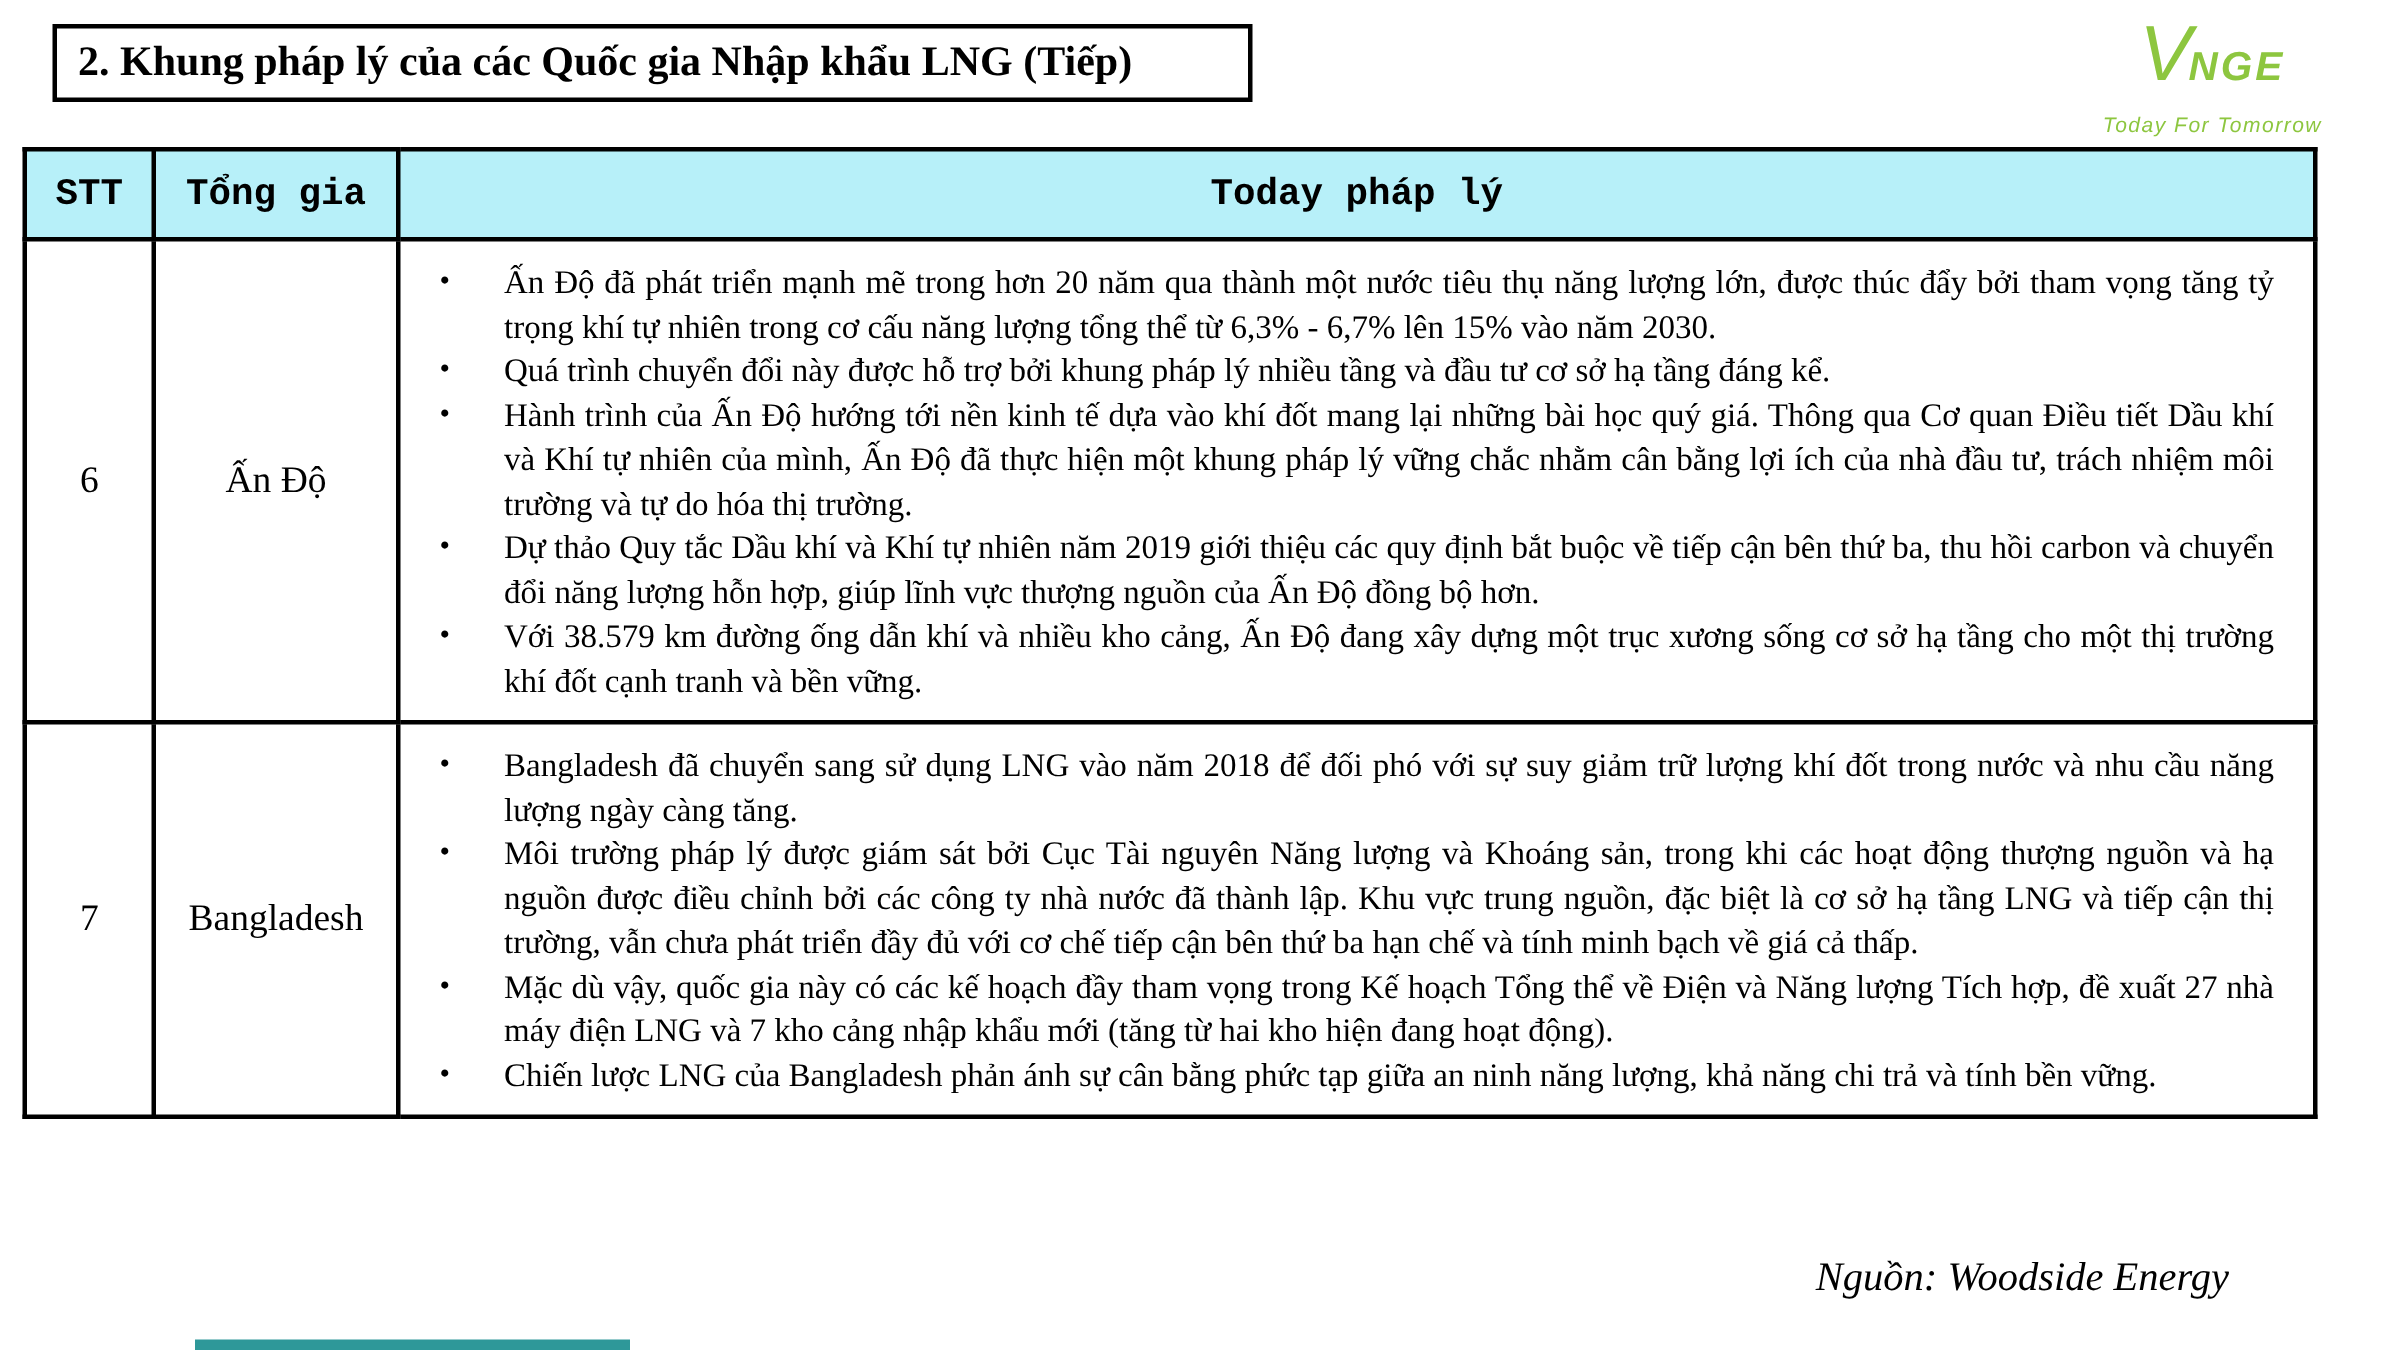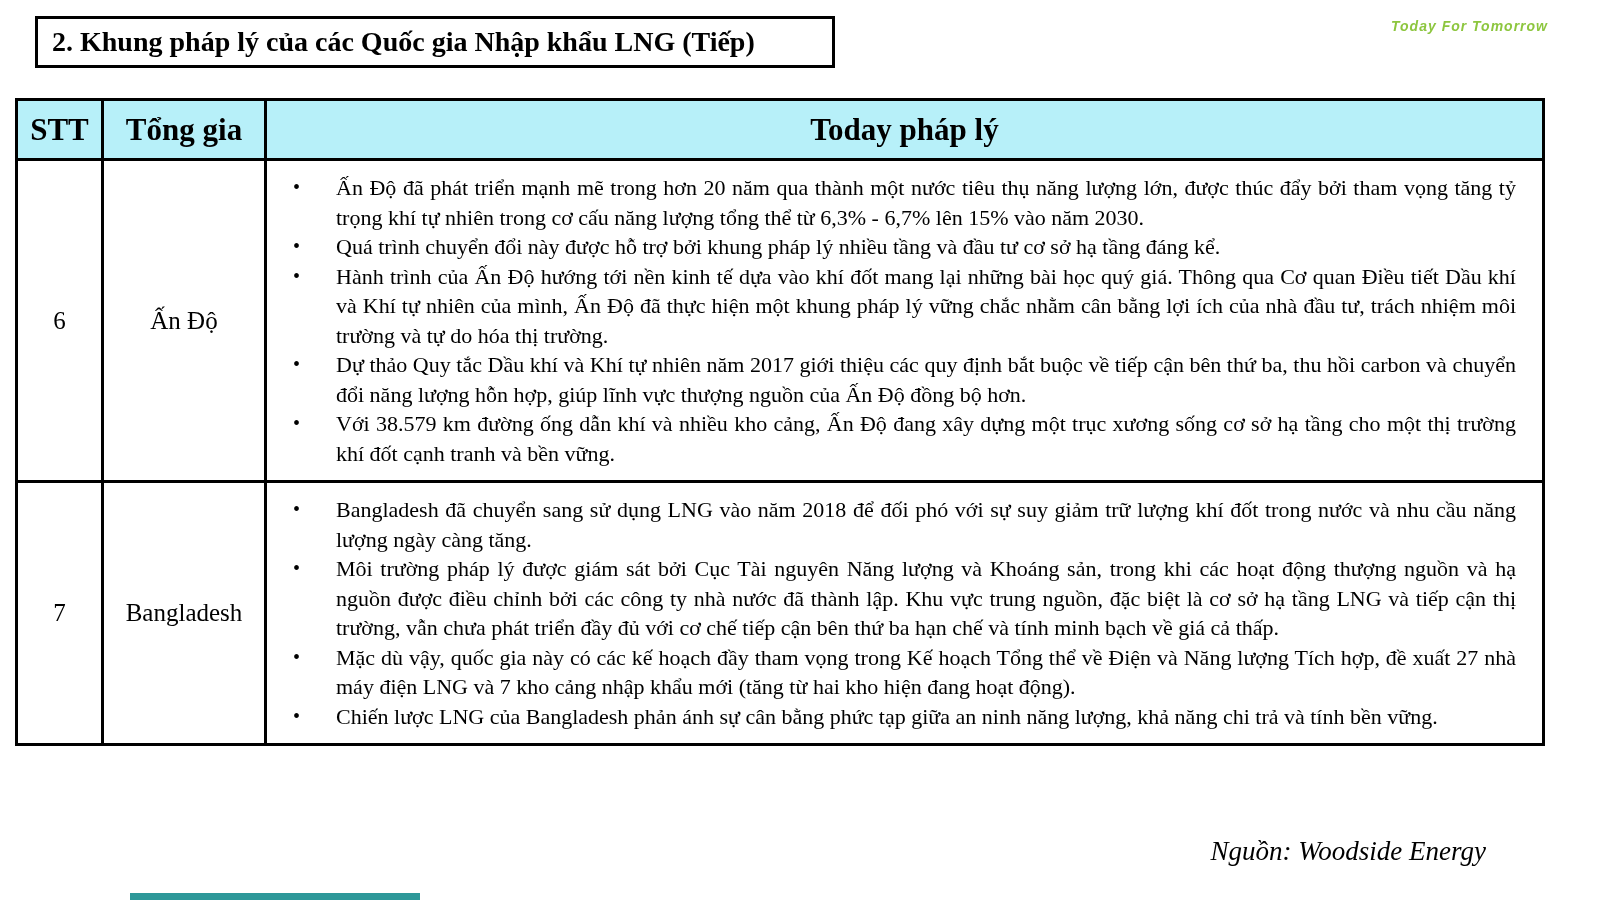--- a/index.html
+++ b/index.html
@@ -47,44 +47,45 @@
     letter-spacing: -2px;
   }
   .logo .logo-rest {
     font-size: 27px;
     font-weight: 600;
     letter-spacing: 2px;
   }
   .logo .logo-tagline {
     margin-top: 4px;
     font-size: 14px;
-    font-weight: bold;
+    font-weight: normal;
     letter-spacing: 1px;
     white-space: nowrap;
   }
 
   
   table.framework-table {
     position: absolute;
     left: 15px; top: 98px;
     width: 1530px;
     border-collapse: collapse;
     table-layout: fixed;
   }
   .framework-table th, .framework-table td {
     border: 3px solid #000;
     vertical-align: middle;
   }
   .framework-table th {
     background: #B7F0F9;
-    font-size: 31px;
+    font-size: 25px;
     font-weight: bold;
     height: 60px;
     text-align: center;
     color: #000;
+    font-family: Liberation Mono, monospace;
   }
   col.col-stt { width: 86px; }
   col.col-country { width: 163px; }
   .cell-stt, .cell-country {
     text-align: center;
     font-size: 25px;
     color: #000;
   }
   .cell-framework {
     padding: 12px 26px 12px 24px;
@@ -124,20 +125,23 @@
   }
 </style>
 </head>
 <body>
 
 <div class="title-box">
   <span class="title-text">2. Khung pháp lý của các Quốc gia Nhập khẩu LNG (Tiếp)</span>
 </div>
 
 <div class="logo">
+  <div class="logo-mark">
+    <span class="logo-v">V</span><span class="logo-rest">NGE</span>
+  </div>
   <div class="logo-tagline">Today For Tomorrow</div>
 </div>
 
 <table class="framework-table">
   <colgroup>
     <col class="col-stt">
     <col class="col-country">
     <col class="col-framework">
   </colgroup>
   <thead>
@@ -149,21 +153,21 @@
   </thead>
   <tbody>
     <tr>
       <td class="cell-stt">6</td>
       <td class="cell-country">Ấn Độ</td>
       <td class="cell-framework">
         <ul class="bullet-list">
           <li><span class="dot">•</span><span>Ấn Độ đã phát triển mạnh mẽ trong hơn 20 năm qua thành một nước tiêu thụ năng lượng lớn, được thúc đẩy bởi tham vọng tăng tỷ trọng khí tự nhiên trong cơ cấu năng lượng tổng thể từ 6,3% - 6,7% lên 15% vào năm 2030.</span></li>
           <li><span class="dot">•</span><span>Quá trình chuyển đổi này được hỗ trợ bởi khung pháp lý nhiều tầng và đầu tư cơ sở hạ tầng đáng kể.</span></li>
           <li><span class="dot">•</span><span>Hành trình của Ấn Độ hướng tới nền kinh tế dựa vào khí đốt mang lại những bài học quý giá. Thông qua Cơ quan Điều tiết Dầu khí và Khí tự nhiên của mình, Ấn Độ đã thực hiện một khung pháp lý vững chắc nhằm cân bằng lợi ích của nhà đầu tư, trách nhiệm môi trường và tự do hóa thị trường.</span></li>
-          <li><span class="dot">•</span><span>Dự thảo Quy tắc Dầu khí và Khí tự nhiên năm 2017 giới thiệu các quy định bắt buộc về tiếp cận bên thứ ba, thu hồi carbon và chuyển đổi năng lượng hỗn hợp, giúp lĩnh vực thượng nguồn của Ấn Độ đồng bộ hơn.</span></li>
+          <li><span class="dot">•</span><span>Dự thảo Quy tắc Dầu khí và Khí tự nhiên năm 2019 giới thiệu các quy định bắt buộc về tiếp cận bên thứ ba, thu hồi carbon và chuyển đổi năng lượng hỗn hợp, giúp lĩnh vực thượng nguồn của Ấn Độ đồng bộ hơn.</span></li>
           <li><span class="dot">•</span><span>Với 38.579 km đường ống dẫn khí và nhiều kho cảng, Ấn Độ đang xây dựng một trục xương sống cơ sở hạ tầng cho một thị trường khí đốt cạnh tranh và bền vững.</span></li>
         </ul>
       </td>
     </tr>
     <tr>
       <td class="cell-stt">7</td>
       <td class="cell-country">Bangladesh</td>
       <td class="cell-framework">
         <ul class="bullet-list">
           <li><span class="dot">•</span><span>Bangladesh đã chuyển sang sử dụng LNG vào năm 2018 để đối phó với sự suy giảm trữ lượng khí đốt trong nước và nhu cầu năng lượng ngày càng tăng.</span></li>

